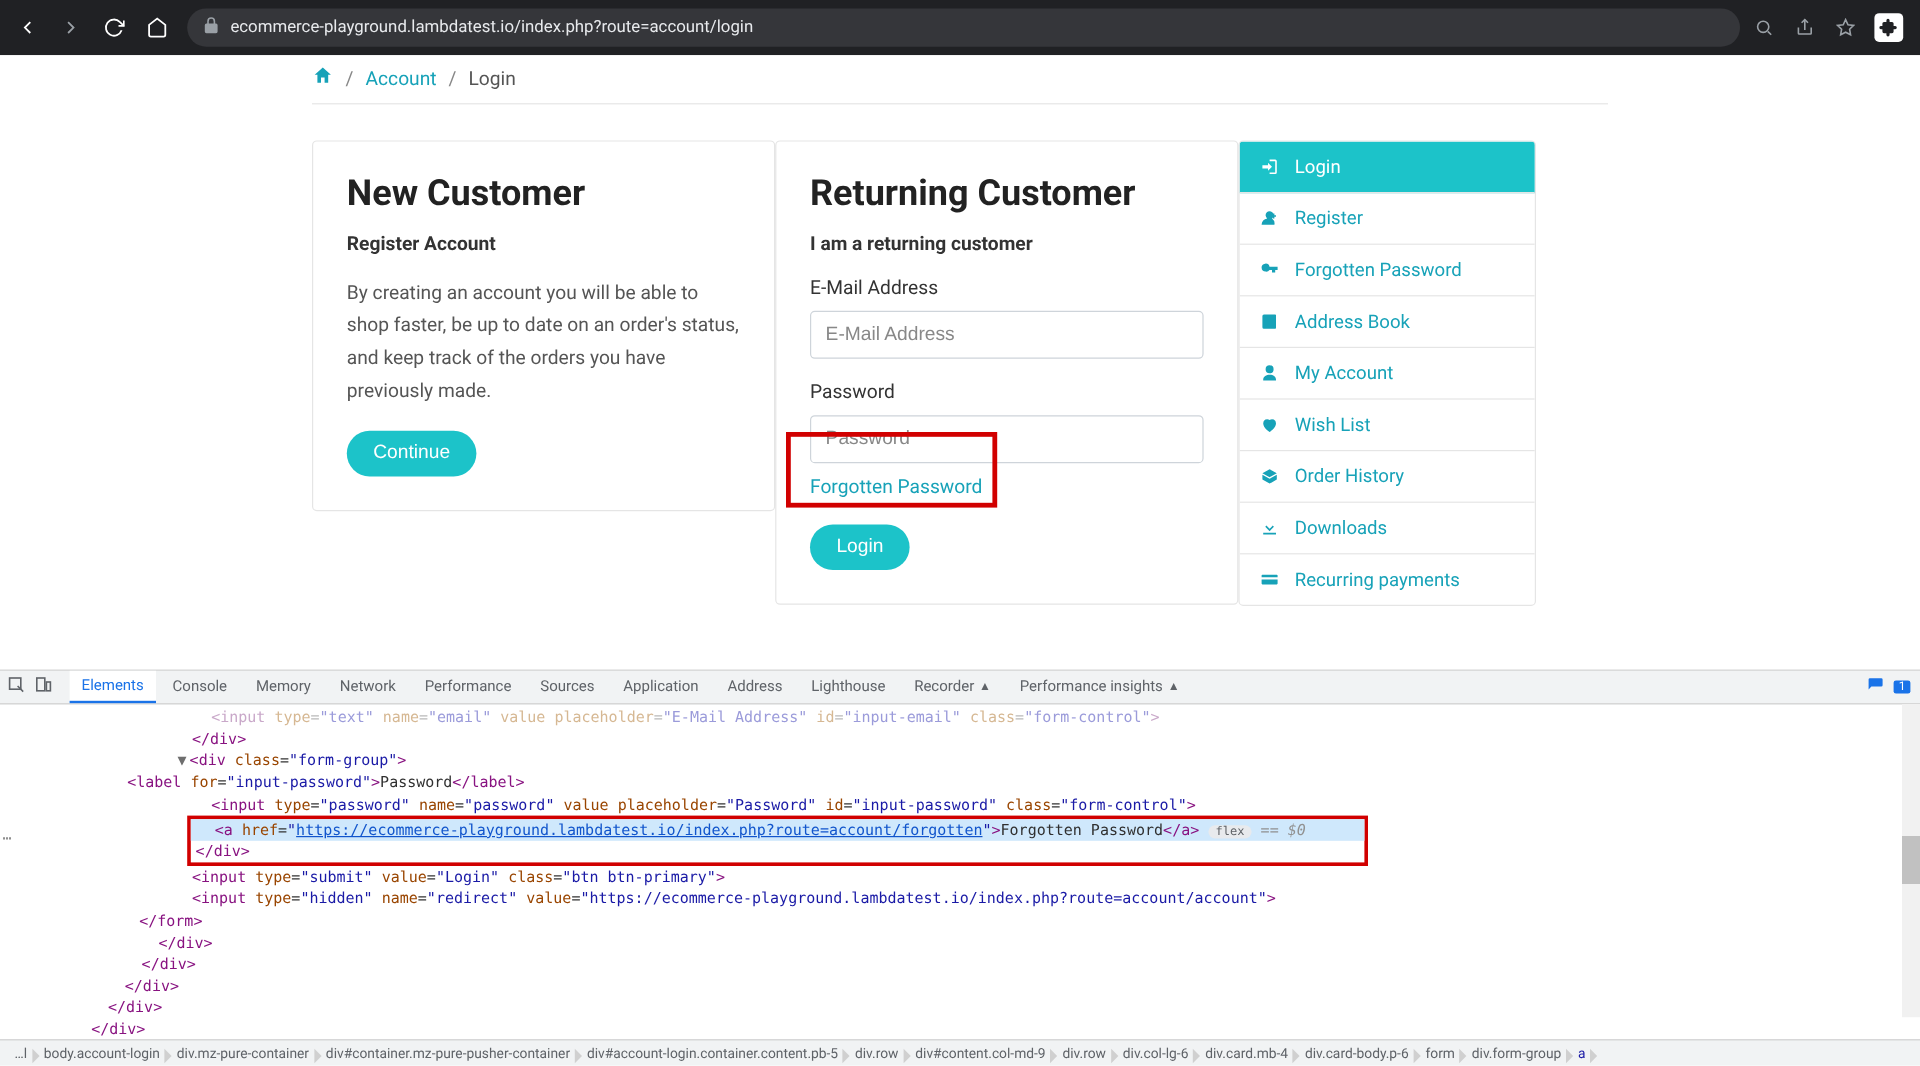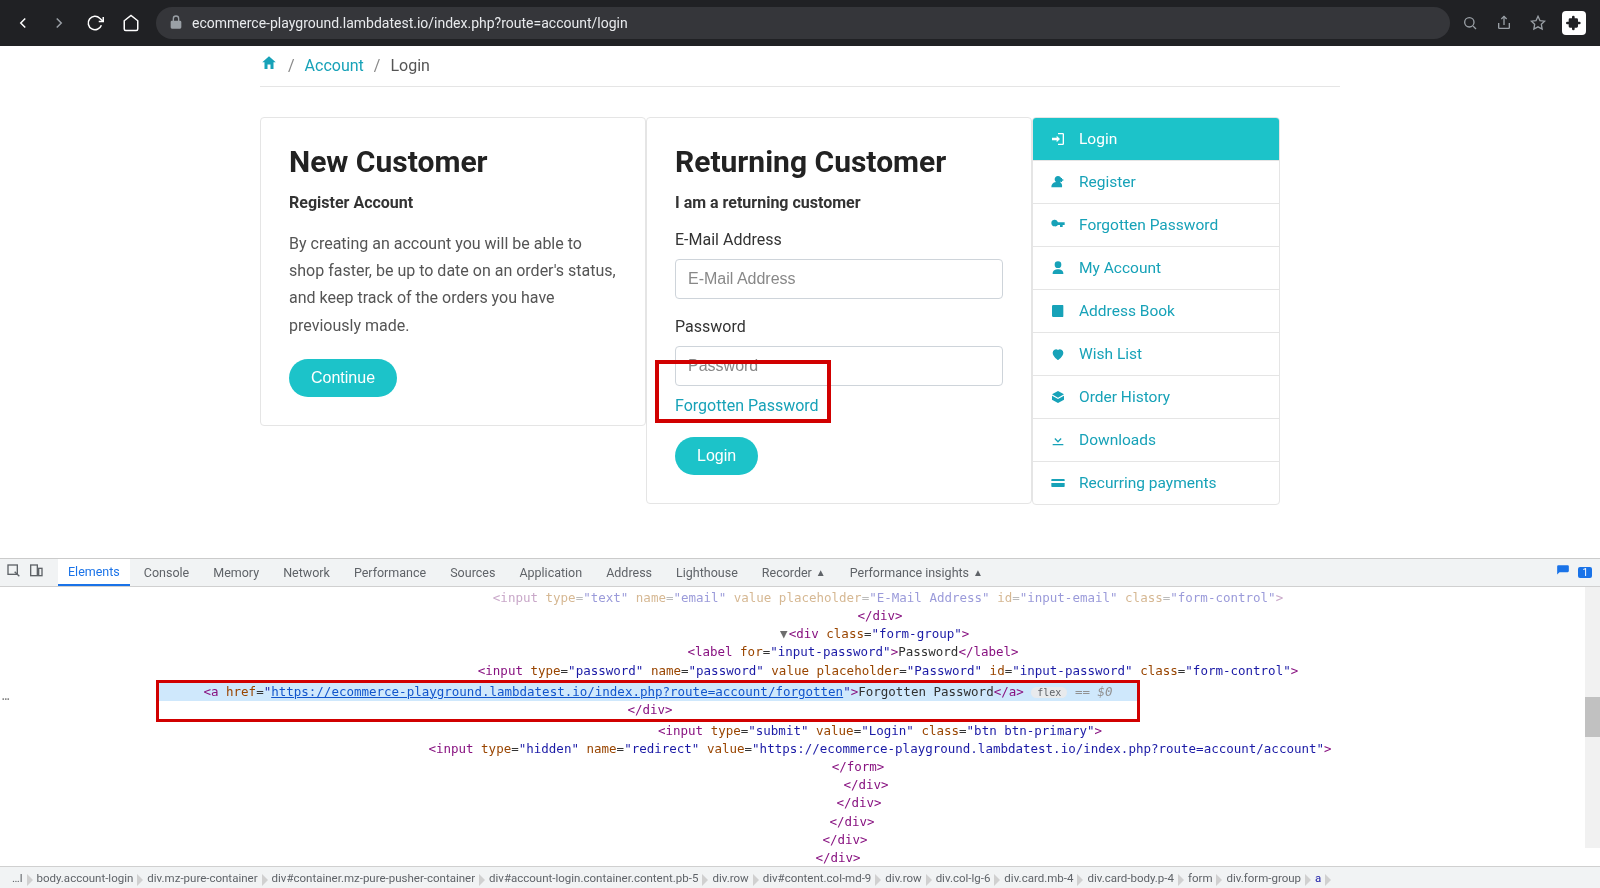--- a/index.html
+++ b/index.html
@@ -39,21 +39,21 @@
 
   
   .sidebar { width:248px; border:1px solid #e5e5e5; border-radius:4px; overflow:hidden;}
   .sidebar a { display:flex; align-items:center; gap:12px; padding:12px 16px; font-size:15.5px; color:#17a2b8; text-decoration:none; border-bottom:1px solid #e5e5e5;}
   .sidebar a:last-child { border-bottom:none;}
   .sidebar a.active { background:#1cc3c9; color:#fff;}
   .sidebar a .sico { width:18px; display:inline-flex; justify-content:center;}
   .sidebar a.active .sico { color:#fff;}
 
   
-  .devtools { flex:1; display:flex; flex-direction:column; border-top:1px solid #cbcbcb; background:#fff; min-height:0; position:absolute; left:0; right:0; bottom:0; top:512px;text-align:center;}
+  .devtools { flex:1; display:flex; flex-direction:column; border-top:1px solid #cbcbcb; background:#fff; min-height:0; position:absolute; left:0; right:0; bottom:0; top:512px;}
   .dt-tabs { display:flex; align-items:center; height:28px; background:#f1f3f4; border-bottom:1px solid #d0d0d0; font-size:12.5px; color:#5f6368; padding-left:6px; gap:4px;}
   .dt-left-icons { display:flex; gap:6px; margin-right:10px;}
   .dt-tab { padding:0 10px; height:100%; display:flex; align-items:center; cursor:pointer;}
   .dt-tab.active { color:#1a73e8; border-bottom:2px solid #1a73e8; background:#fff;}
   .dt-tab .exp { margin-left:4px; font-size:10px;}
   .dt-right { margin-left:auto; display:flex; align-items:center; gap:8px; padding-right:8px;}
   .dt-badge { background:#1a73e8; color:#fff; font-size:10px; padding:0 4px; border-radius:2px;}
   .dt-body { flex:1; overflow:auto; position:relative; font-family: Menlo, Consolas, monospace; font-size:12.5px; line-height:1.45; padding:2px 0 0 0;}
   .dt-scroll { position:absolute; right:0; top:0; bottom:18px; width:15px; background:#f1f1f1;}
   .dt-scroll-thumb { position:absolute; right:0; width:15px; background:#c1c1c1;}
@@ -202,32 +202,32 @@
             <span class="sico">
                 <svg width="16" height="16" viewBox="0 0 24 24" fill="currentColor">
                   <path d="M7 14a5 5 0 1 1 4.9-6H22v4h-3v3h-4v-3h-3.1A5 5 0 0 1 7 14z"></path>
                 </svg>
               </span>
             <span>Forgotten Password</span>
           </a>
           <a href="#">
             <span class="sico">
                 <svg width="16" height="16" viewBox="0 0 24 24" fill="currentColor">
+                  <path d="M5 3h14a1 1 0 0 1 1 1v16a1 1 0 0 1-1 1H5a2 2 0 0 1-2-2V5a2 2 0 0 1 2-2zm2 4h8v2H7V7zm0 4h8v2H7v-2z"></path>
+                </svg>
+              </span>
+            <span>Address Book</span>
+          </a>
+          <a href="#">
+            <span class="sico">
+                <svg width="16" height="16" viewBox="0 0 24 24" fill="currentColor">
                   <path d="M12 12a5 5 0 1 0-5-5 5 5 0 0 0 5 5zm0 2c-4 0-8 2-8 6v1h16v-1c0-4-4-6-8-6z"></path>
                 </svg>
               </span>
             <span>My Account</span>
-          </a>
-          <a href="#">
-            <span class="sico">
-                <svg width="16" height="16" viewBox="0 0 24 24" fill="currentColor">
-                  <path d="M5 3h14a1 1 0 0 1 1 1v16a1 1 0 0 1-1 1H5a2 2 0 0 1-2-2V5a2 2 0 0 1 2-2zm2 4h8v2H7V7zm0 4h8v2H7v-2z"></path>
-                </svg>
-              </span>
-            <span>Address Book</span>
           </a>
           <a href="#">
             <span class="sico">
                 <svg width="16" height="16" viewBox="0 0 24 24" fill="currentColor">
                   <path d="M12 21s-8-5-8-11a5 5 0 0 1 8-4 5 5 0 0 1 8 4c0 6-8 11-8 11z"></path>
                 </svg>
               </span>
             <span>Wish List</span>
           </a>
           <a href="#">
@@ -331,19 +331,19 @@
       <span class="seg">…l</span>
       <span class="seg">body.account-login</span>
       <span class="seg">div.mz-pure-container</span>
       <span class="seg">div#container.mz-pure-pusher-container</span>
       <span class="seg">div#account-login.container.content.pb-5</span>
       <span class="seg">div.row</span>
       <span class="seg">div#content.col-md-9</span>
       <span class="seg">div.row</span>
       <span class="seg">div.col-lg-6</span>
       <span class="seg">div.card.mb-4</span>
-      <span class="seg">div.card-body.p-4</span>
+      <span class="seg">div.card-body.p-6</span>
       <span class="seg">form</span>
       <span class="seg">div.form-group</span>
       <span class="seg sel">a</span>
     </div>
   </div>
 </div>
 
 </body></html>

